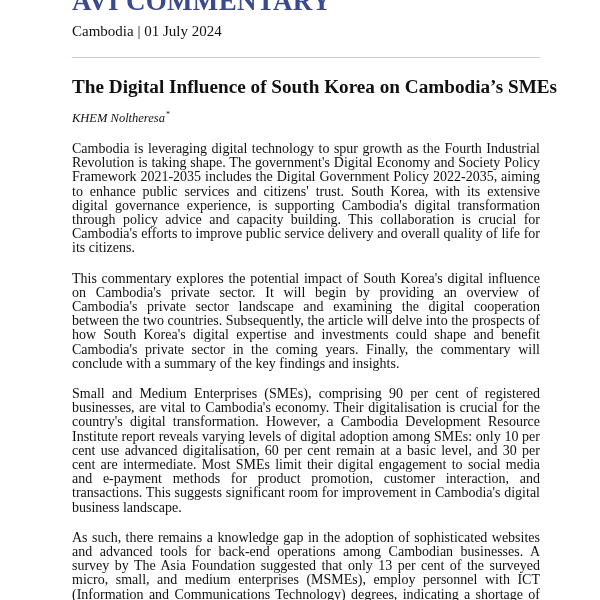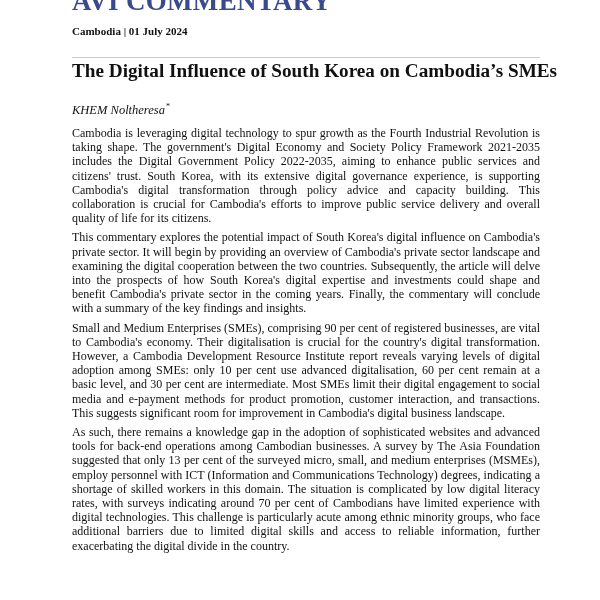--- a/index.html
+++ b/index.html
@@ -30,66 +30,66 @@
       font-size: 27px;
       letter-spacing: 0.3px;
       color: #3b4a8c;
       white-space: nowrap;
       line-height: 30px;
     }
     .dateline {
       position: absolute;
       left: 0;
       top: 24px;
-      font-weight: bold;
-      font-size: 11px;
+      font-weight: normal;
+      font-size: 15px;
       line-height: 14px;
       white-space: nowrap;
     }
     .rule {
       position: absolute;
       left: 0;
       top: 57px;
       width: 468px;
       height: 1px;
       background: #c9c9dc;
     }
     .title {
       position: absolute;
       left: 0;
-      top: 60px;
+      top: 76px;
       font-weight: bold;
       font-size: 19.2px;
       line-height: 22px;
       white-space: nowrap;
     }
     .author {
       position: absolute;
       left: 0;
-      top: 99px;
+      top: 107px;
       font-style: italic;
       font-size: 12.5px;
       line-height: 16px;
       white-space: nowrap;
     }
     .author sup {
       font-style: normal;
       font-size: 8px;
       vertical-align: 5px;
       margin-left: 1px;
     }
     .body {
       position: absolute;
       left: 0;
       top: 126px;
       width: 468px;
     }
     .para {
-      margin: 0 0 5px 0;
-      font-size: 12px;
+      margin: 16px 0 5px 0;
+      font-size: 14px;
       line-height: 14.2px;
       text-align: justify;
     }
     .section-heading {
       margin: 8px 0 3px 0;
       font-weight: bold;
       font-size: 12.4px;
       line-height: 14px;
     }
   </style>

